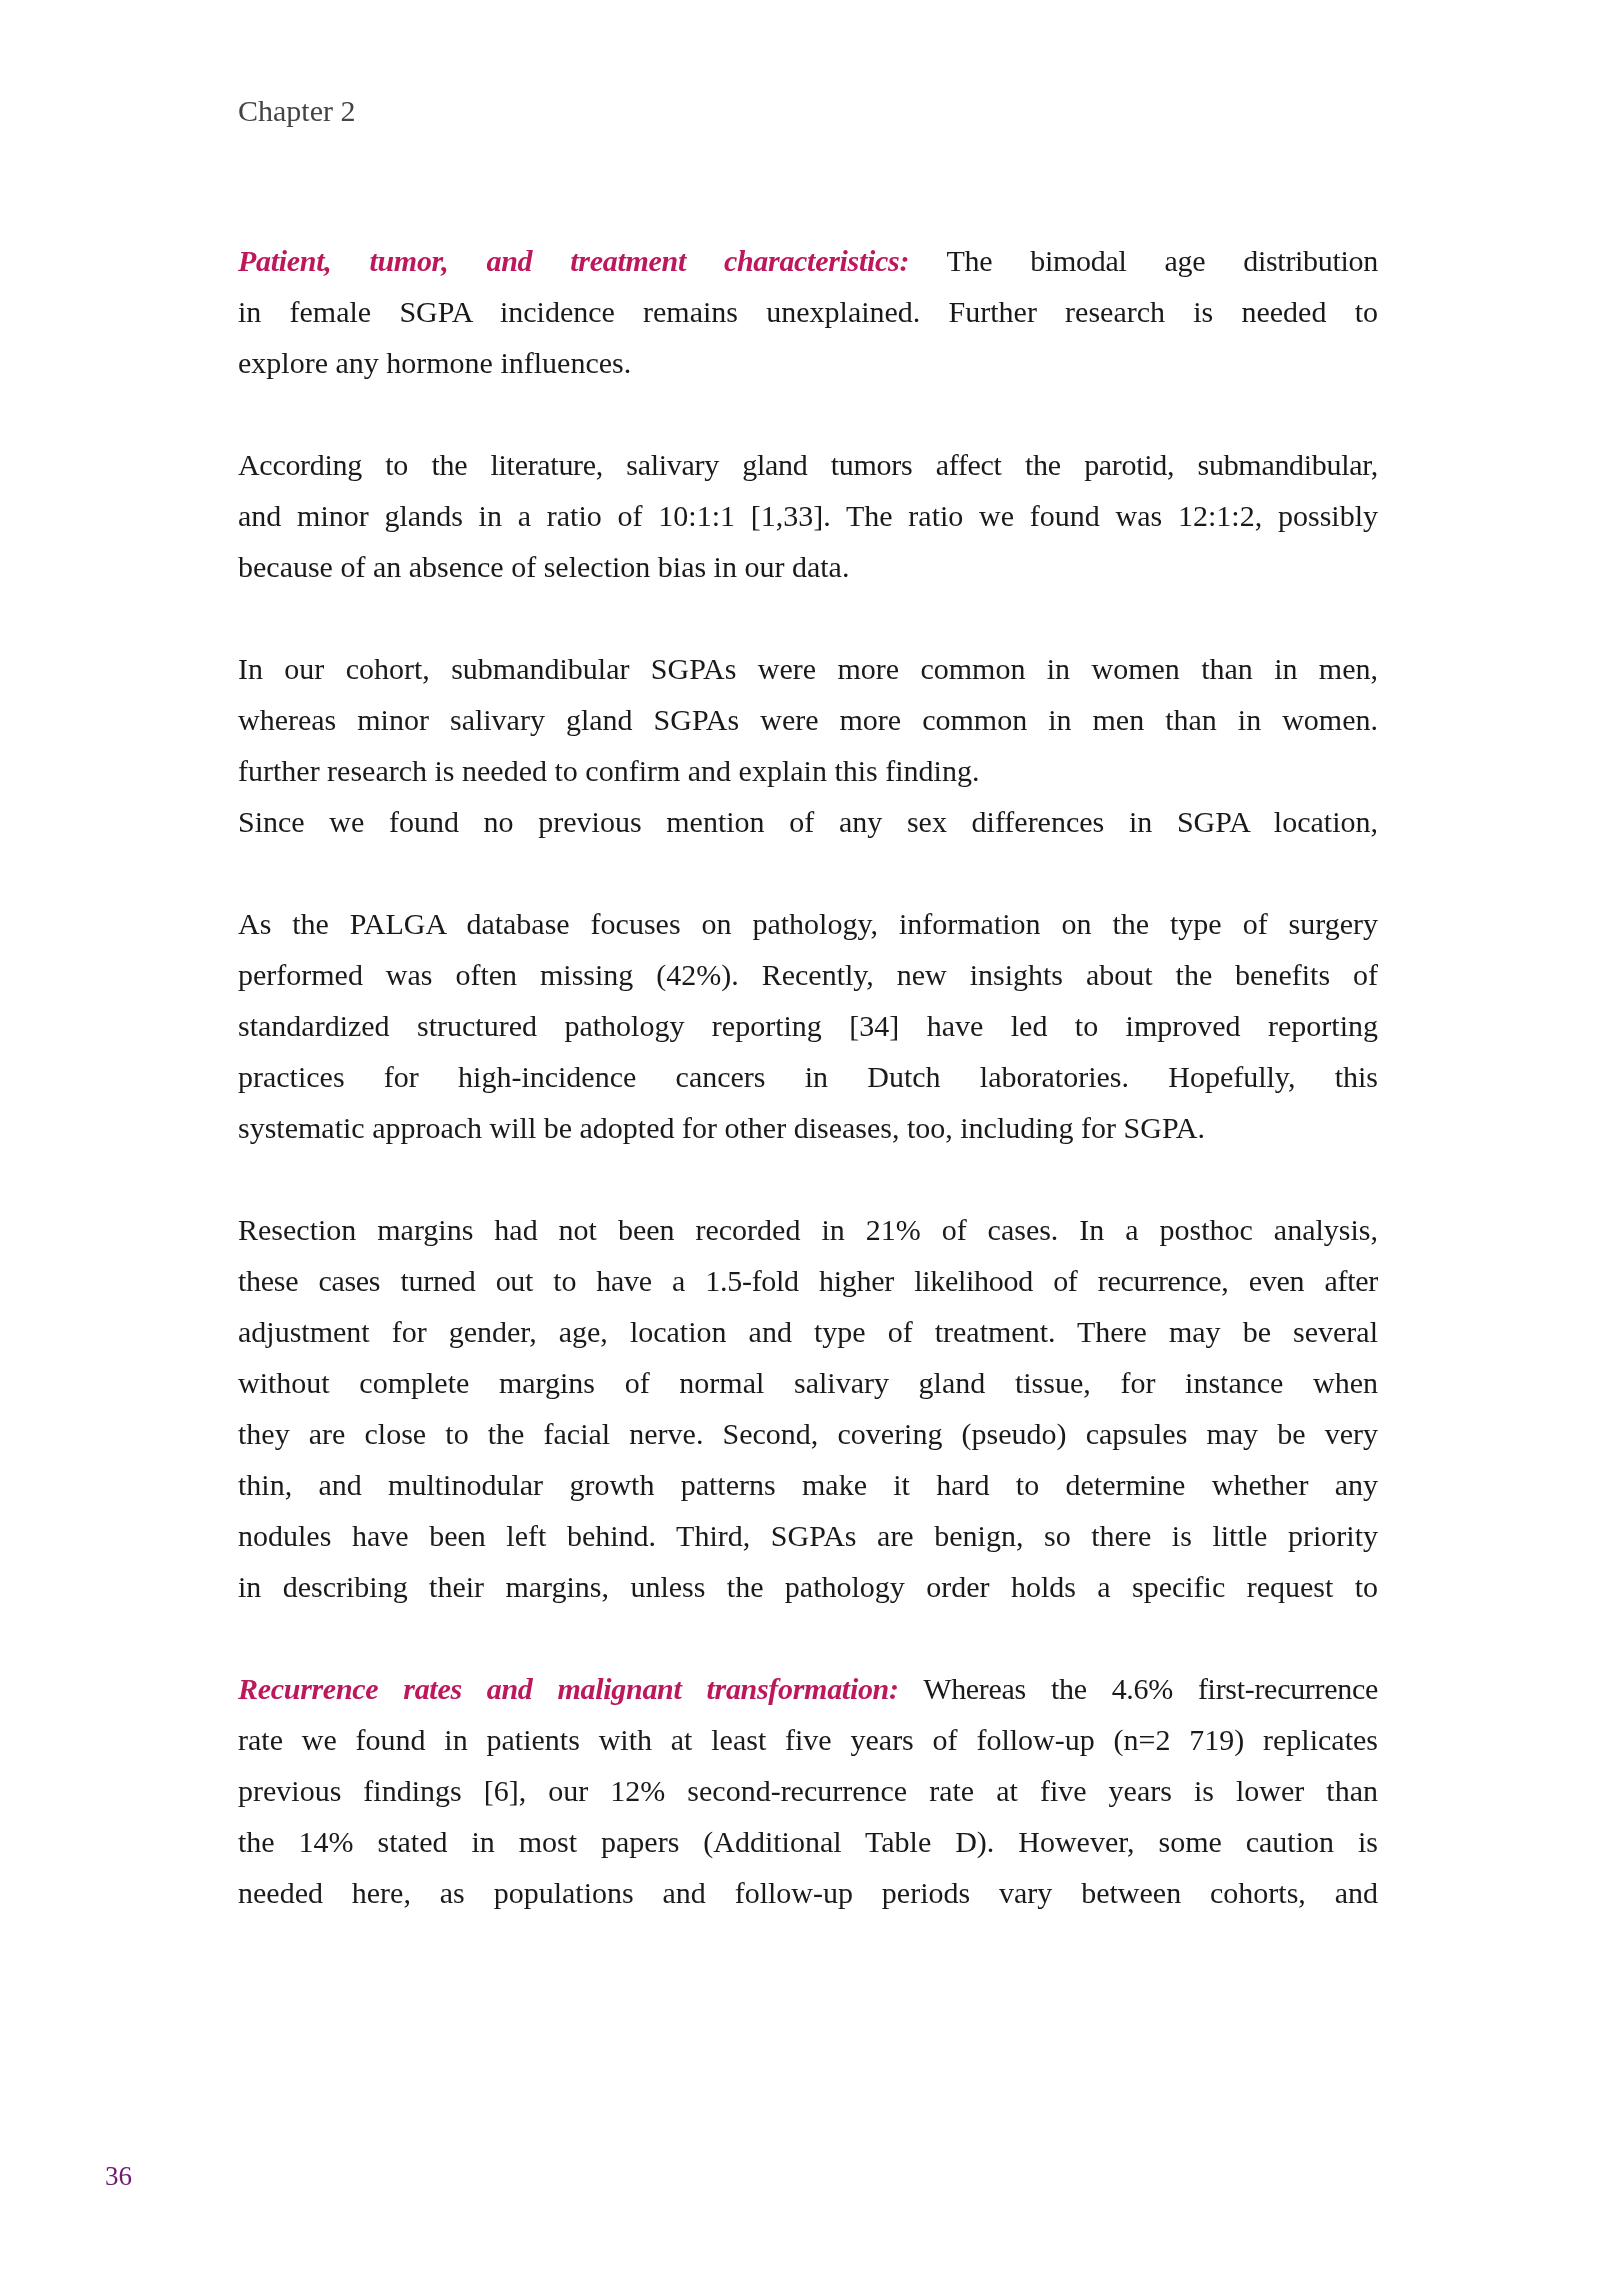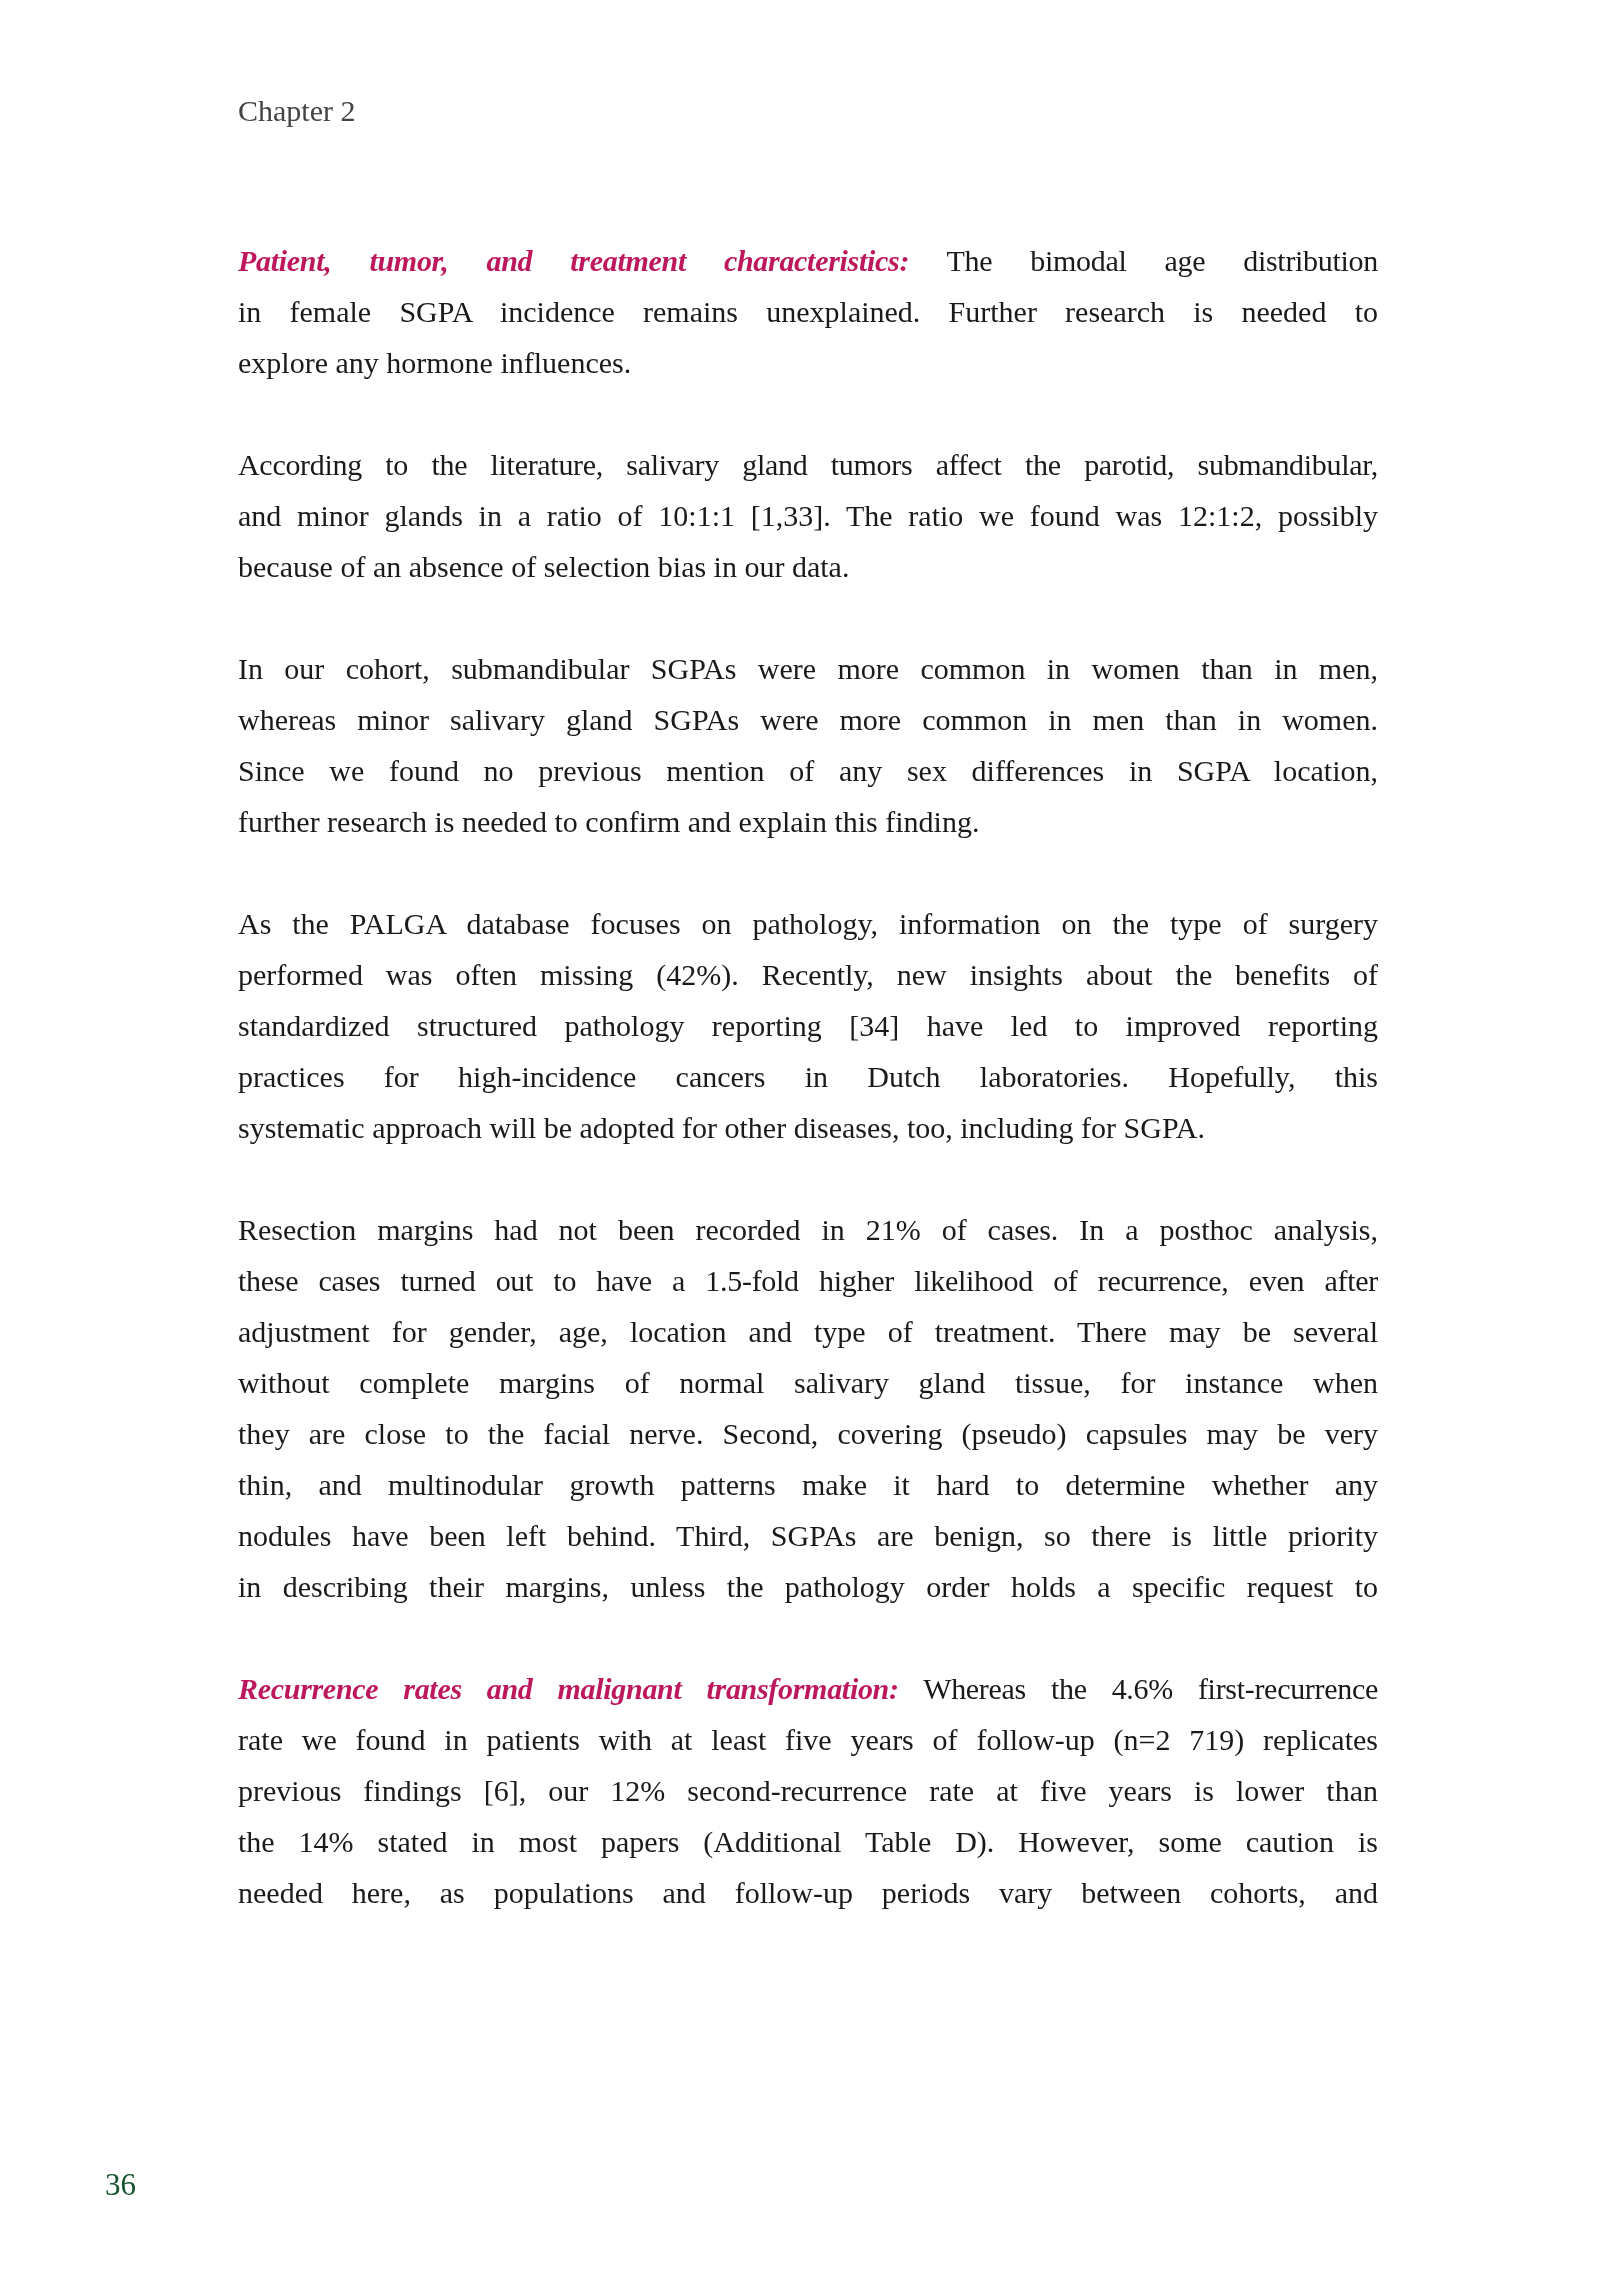--- a/index.html
+++ b/index.html
@@ -53,24 +53,23 @@
     }
     .runin {
       font-style: italic;
       font-weight: bold;
       color: #be185d;
     }
     .page-number {
       position: absolute;
       left: 105px;
       top: 2160px;
-      font-size: 31px;
+      font-size: 27px;
       line-height: 33px;
-      color: #14532d;
-      margin-top: 8px;
+      color: #701a75;
     }
   </style>
 </head>
 <body>
 
 <div class="running-header">Chapter 2</div>
 
 <div class="body-text">
 
   <p class="para">
@@ -81,22 +80,22 @@
 
   <p class="para">
     <span class="line tight">According to the literature, salivary gland tumors affect the parotid, submandibular,</span>
     <span class="line">and minor glands in a ratio of 10:1:1 [1,33]. The ratio we found was 12:1:2, possibly</span>
     <span class="line last">because of an absence of selection bias in our data.</span>
   </p>
 
   <p class="para">
     <span class="line">In our cohort, submandibular SGPAs were more common in women than in men,</span>
     <span class="line">whereas minor salivary gland SGPAs were more common in men than in women.</span>
+    <span class="line last">further research is needed to confirm and explain this finding.</span>
     <span class="line">Since we found no previous mention of any sex differences in SGPA location,</span>
-    <span class="line last">further research is needed to confirm and explain this finding.</span>
   </p>
 
   <p class="para">
     <span class="line">As the PALGA database focuses on pathology, information on the type of surgery</span>
     <span class="line">performed was often missing (42%). Recently, new insights about the benefits of</span>
     <span class="line">standardized structured pathology reporting [34] have led to improved reporting</span>
     <span class="line">practices for high-incidence cancers in Dutch laboratories. Hopefully, this</span>
     <span class="line last">systematic approach will be adopted for other diseases, too, including for SGPA.</span>
   </p>
 

